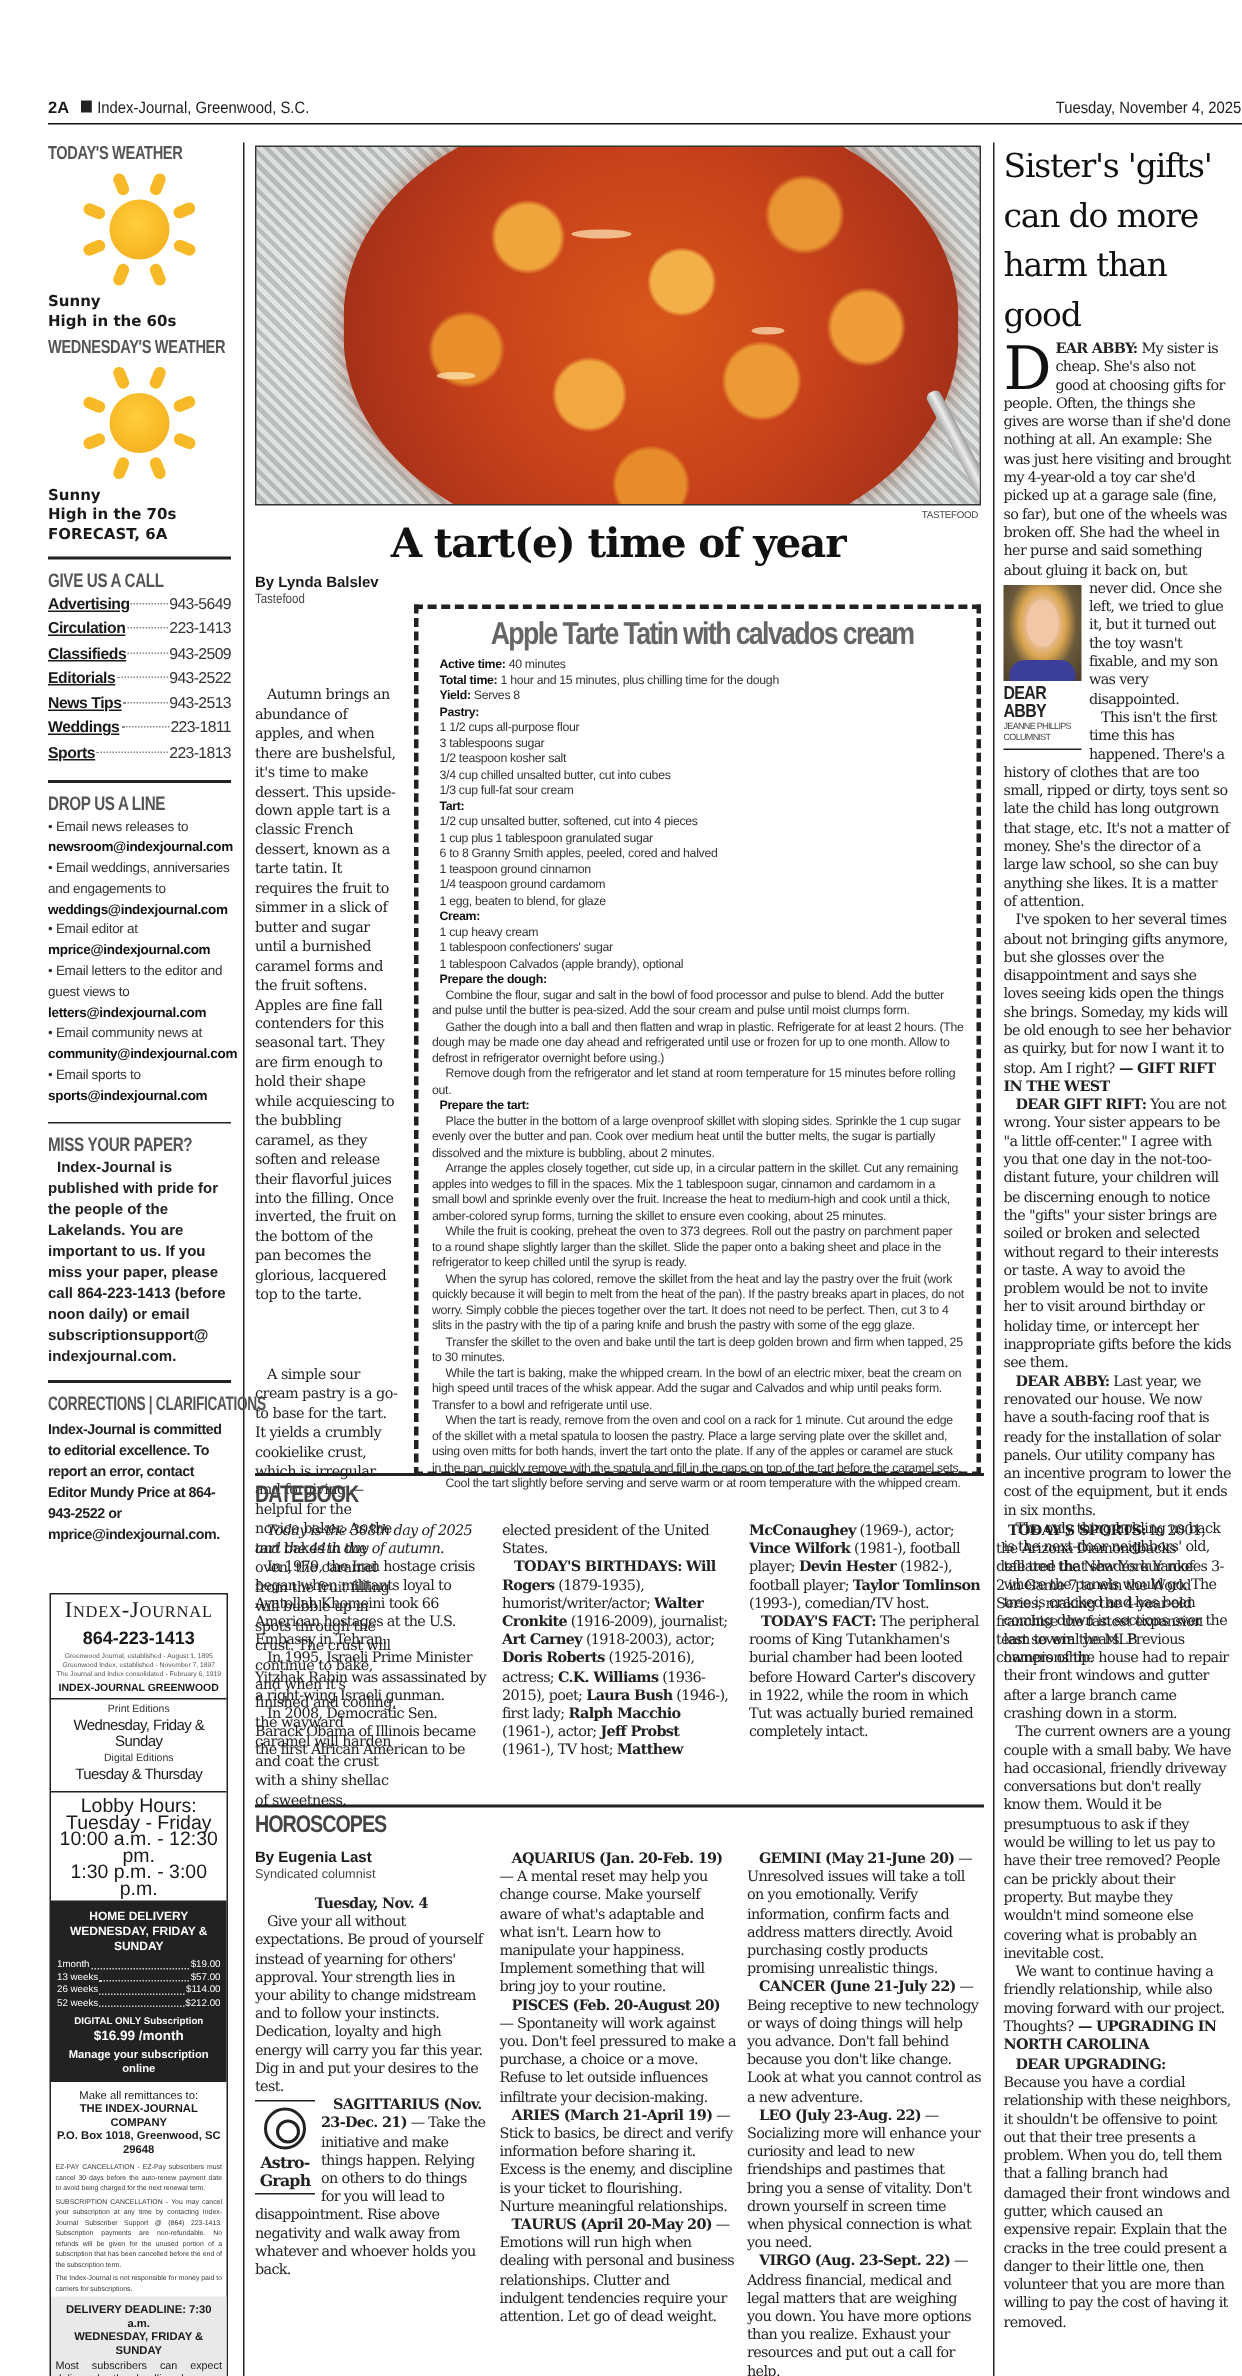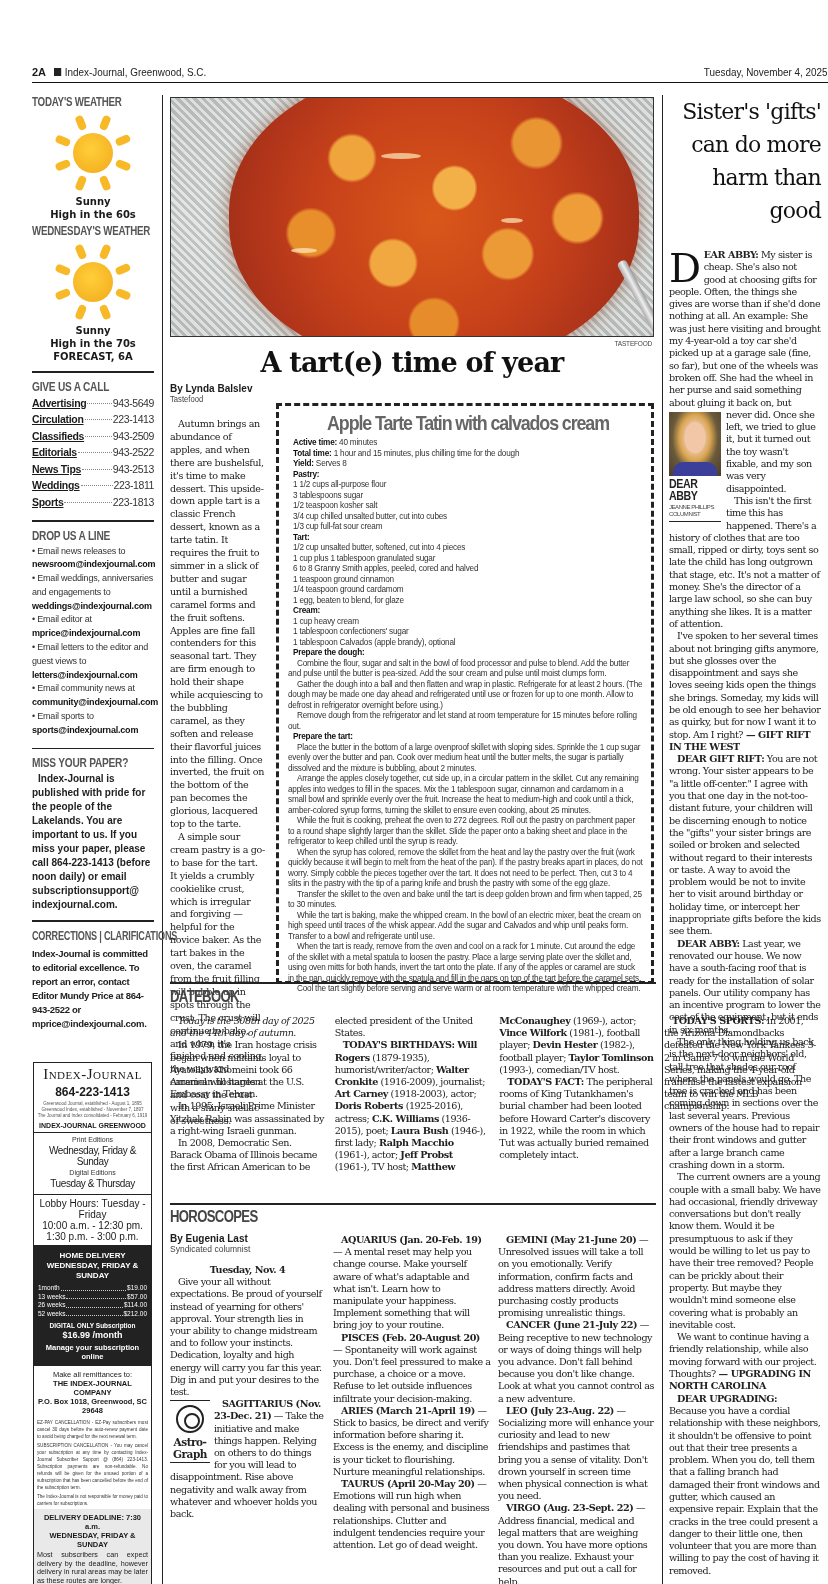--- a/index.html
+++ b/index.html
@@ -13,42 +13,42 @@
   #masthead .pub .sq { display: inline-block; width: 8px; height: 8px; background: #222; margin-right: 4px; vertical-align: 0px; }
   #masthead .date { position: absolute; right: 0; top: 3px; font: 11px "Liberation Sans", sans-serif; color: #222; transform: scaleX(0.9); transform-origin: right; }
 
   
   #rail { position: absolute; left: 32px; top: 95px; width: 122px; }
   #rail-divider { position: absolute; left: 162px; top: 95px; width: 1px; height: 1490px; background: #222; }
   .rail-head { font: bold 12.5px "Liberation Sans", sans-serif; color: #555; transform: scaleX(0.78); transform-origin: left; white-space: nowrap; letter-spacing: -0.3px; }
   .sun { position: relative; width: 80px; height: 80px; margin: 4px auto 0; }
   .sun .core { position: absolute; left: 20px; top: 20px; width: 40px; height: 40px; border-radius: 50%; background: radial-gradient(circle at 45% 40%, #ffcf3a, #f2a81a); }
   .sun .ray { position: absolute; left: 36px; top: 0; width: 8px; height: 15px; border-radius: 4px; background: #f7b928; transform-origin: 4px 40px; }
-  .wx-text { text-align: center; font: bold 10px "DejaVu Sans", sans-serif; line-height: 13px; margin-top: 2px; }
+  .wx-text { font: bold 10px "DejaVu Sans", sans-serif; line-height: 13px; margin-top: 2px; }
   .rule { height: 1.5px; background: #222; margin: 8px 0 6px; }
   .phones { font: 10.5px "Liberation Sans", sans-serif; }
   .phones .row { display: flex; align-items: baseline; height: 16.5px; }
   .phones .lbl { font-weight: bold; letter-spacing: -0.3px; text-decoration: underline; }
   .phones .dots { flex: 1; border-bottom: 1px dotted #888; margin: 0 1px; position: relative; top: -3px; }
   .phones .num { color: #333; letter-spacing: -0.4px; }
   .line-list { font: 9px "Liberation Sans", sans-serif; line-height: 13.8px; color: #333; letter-spacing: -0.2px; }
   .line-list b { color: #111; }
   .miss { font: bold 10px "Liberation Sans", sans-serif; line-height: 14px; color: #222; }
   .corr { font: bold 9.5px "Liberation Sans", sans-serif; line-height: 14px; color: #222; letter-spacing: -0.3px; }
 
   
   #subbox { position: absolute; left: 33px; top: 1062px; width: 119px; border: 1px solid #222; font-family: "Liberation Sans", sans-serif; text-align: center; }
   #subbox .sec { border-bottom: 1px solid #222; padding: 3px 2px; }
   #subbox .title { font: 15px "Liberation Serif", serif; letter-spacing: 0.5px; font-variant: small-caps; }
   #subbox .phone { font: bold 12px "Liberation Sans", sans-serif; margin: 2px 0; }
   #subbox .est { font-size: 4.5px; line-height: 6px; color: #555; }
   #subbox .igw { font: bold 7px "Liberation Sans", sans-serif; margin-top: 3px; }
   #subbox .small { font-size: 7px; color: #333; }
   #subbox .big { font-size: 10px; letter-spacing: -0.4px; margin: 2px 0; }
-  #subbox .lobby { font-size: 10px; line-height: 11px; }
+  #subbox .lobby { font-size: 13px; line-height: 11px; }
   #subbox .dark { background: #222; color: #fff; padding: 5px 4px; }
   #subbox .dark .h { font: bold 8px "Liberation Sans", sans-serif; line-height: 10px; }
   #subbox .dark .pr { display: flex; font-size: 6.5px; line-height: 8.5px; }
   #subbox .dark .pr .d { flex: 1; border-bottom: 1px dotted #ccc; margin: 0 1px; position: relative; top: -2px; }
   #subbox .dark .dig { font: bold 6.5px "Liberation Sans", sans-serif; margin-top: 4px; }
   #subbox .dark .dp { font: bold 9px "Liberation Sans", sans-serif; margin: 1px 0 3px; }
   #subbox .dark .mg { font: bold 7.5px "Liberation Sans", sans-serif; }
   #subbox .remit { font-size: 7.5px; padding: 4px 3px; }
   #subbox .remit b { display: block; font-size: 7.5px; }
   #subbox .fine { font-size: 4.6px; line-height: 7px; text-align: justify; padding: 0 3px 2px; color: #333; }
@@ -77,33 +77,33 @@
   #credit { position: absolute; right: 176px; top: 340px; font: 6.5px "Liberation Sans", sans-serif; color: #444; letter-spacing: -0.2px; }
 
   
   #headline { position: absolute; left: 170px; top: 347px; width: 484px; text-align: center; font: bold 27px "DejaVu Serif", serif; letter-spacing: -0.8px; color: #111; }
 
   
   #byline { position: absolute; left: 170px; top: 383px; width: 100px; }
   #byline .name { font: bold 10px "Liberation Sans", sans-serif; }
   #byline .org { font: 9px "Liberation Sans", sans-serif; color: #444; transform: scaleX(0.85); transform-origin: left; }
   #story { position: absolute; left: 170px; top: 418px; width: 96px; font: 9.6px "DejaVu Serif", serif; line-height: 12.9px; letter-spacing: -0.35px; color: #222; }
-  #story p { text-indent: 8px; }
+  #story p { text-indent: 8px; margin-top: 40px; }
 
   
   #recipe { position: absolute; left: 276px; top: 403px; width: 378px; height: 581px; border: 3px dashed #222; border-image: none; padding: 3px 8px 0 14px; }
   #recipe .rt { text-align: center; font: bold 21px "Liberation Sans", sans-serif; color: #666; letter-spacing: -1.3px; transform: scaleX(0.85); white-space: nowrap; margin-top: 2px; margin-bottom: 3px; }
   #recipe .body { font: 8.2px "Liberation Sans", sans-serif; line-height: 10.5px; color: #333; letter-spacing: -0.2px; }
   #recipe .body b { color: #111; }
   #recipe .body .para { text-indent: 9px; margin-left: -5px; }
 
   
   #abby-divider { position: absolute; left: 662px; top: 95px; width: 1px; height: 1490px; background: #222; }
   #abby { position: absolute; left: 669px; top: 95px; width: 152px; }
-  #abby .hl { text-align: right; font: 22px "DejaVu Serif", serif; line-height: 33px; letter-spacing: -0.8px; color: #111; margin-bottom: 22px; }
+  #abby .hl { text-align: left; font: 22px "DejaVu Serif", serif; line-height: 33px; letter-spacing: -0.8px; color: #111; margin-bottom: 0; }
   #abby .txt { font: 9.6px "DejaVu Serif", serif; line-height: 12.3px; letter-spacing: -0.45px; color: #222; }
   #abby .txt p { text-indent: 8px; }
   #abby .dropcap { float: left; font: 40px "DejaVu Serif", serif; line-height: 34px; margin: 2px 3px 0 0; color: #111; }
   #abby .mug { float: left; width: 52px; margin: 3px 5px 2px 0; }
   #abby .mug .pic { width: 52px; height: 64px; background: radial-gradient(ellipse at 50% 40%, #f1c7a8 0 28%, #e6b98a 30%, #d9a550 42%, #6b5a3b 62%, #4a3d2a 100%); position: relative; }
   #abby .mug .pic .shirt { position: absolute; bottom: 0; left: 4px; right: 4px; height: 14px; background: #3b3f9a; border-radius: 10px 10px 0 0; }
   #abby .mug .nm { font: bold 12.5px "Liberation Sans", sans-serif; line-height: 12px; letter-spacing: -0.5px; transform: scaleX(0.85); transform-origin: left; margin-top: 2px; }
   #abby .mug .col { font: 6px "Liberation Sans", sans-serif; line-height: 7.5px; color: #444; border-bottom: 1px solid #222; padding-bottom: 2px; margin-top: 2px; }
 
   
@@ -334,21 +334,21 @@
     <div>1 cup heavy cream</div>
       <div>1 tablespoon confectioners' sugar</div>
       <div>1 tablespoon Calvados (apple brandy), optional</div>
     <div><b>Prepare the dough:</b></div>
     <div class="para">Combine the flour, sugar and salt in the bowl of food processor and pulse to blend. Add the butter and pulse until the butter is pea-sized. Add the sour cream and pulse until moist clumps form.</div>
     <div class="para">Gather the dough into a ball and then flatten and wrap in plastic. Refrigerate for at least 2 hours. (The dough may be made one day ahead and refrigerated until use or frozen for up to one month. Allow to defrost in refrigerator overnight before using.)</div>
     <div class="para">Remove dough from the refrigerator and let stand at room temperature for 15 minutes before rolling out.</div>
     <div><b>Prepare the tart:</b></div>
     <div class="para">Place the butter in the bottom of a large ovenproof skillet with sloping sides. Sprinkle the 1 cup sugar evenly over the butter and pan. Cook over medium heat until the butter melts, the sugar is partially dissolved and the mixture is bubbling, about 2 minutes.</div>
     <div class="para">Arrange the apples closely together, cut side up, in a circular pattern in the skillet. Cut any remaining apples into wedges to fill in the spaces. Mix the 1 tablespoon sugar, cinnamon and cardamom in a small bowl and sprinkle evenly over the fruit. Increase the heat to medium-high and cook until a thick, amber-colored syrup forms, turning the skillet to ensure even cooking, about 25 minutes.</div>
-    <div class="para">While the fruit is cooking, preheat the oven to 272 degrees. Roll out the pastry on parchment paper to a round shape slightly larger than the skillet. Slide the paper onto a baking sheet and place in the refrigerator to keep chilled until the syrup is ready.</div>
+    <div class="para">While the fruit is cooking, preheat the oven to 373 degrees. Roll out the pastry on parchment paper to a round shape slightly larger than the skillet. Slide the paper onto a baking sheet and place in the refrigerator to keep chilled until the syrup is ready.</div>
     <div class="para">When the syrup has colored, remove the skillet from the heat and lay the pastry over the fruit (work quickly because it will begin to melt from the heat of the pan). If the pastry breaks apart in places, do not worry. Simply cobble the pieces together over the tart. It does not need to be perfect. Then, cut 3 to 4 slits in the pastry with the tip of a paring knife and brush the pastry with some of the egg glaze.</div>
     <div class="para">Transfer the skillet to the oven and bake until the tart is deep golden brown and firm when tapped, 25 to 30 minutes.</div>
     <div class="para">While the tart is baking, make the whipped cream. In the bowl of an electric mixer, beat the cream on high speed until traces of the whisk appear. Add the sugar and Calvados and whip until peaks form. Transfer to a bowl and refrigerate until use.</div>
     <div class="para">When the tart is ready, remove from the oven and cool on a rack for 1 minute. Cut around the edge of the skillet with a metal spatula to loosen the pastry. Place a large serving plate over the skillet and, using oven mitts for both hands, invert the tart onto the plate. If any of the apples or caramel are stuck in the pan, quickly remove with the spatula and fill in the gaps on top of the tart before the caramel sets.</div>
     <div class="para">Cool the tart slightly before serving and serve warm or at room temperature with the whipped cream.</div>
   </div>
 </div>
 
 <div id="abby-divider"></div>
 <div id="abby">

